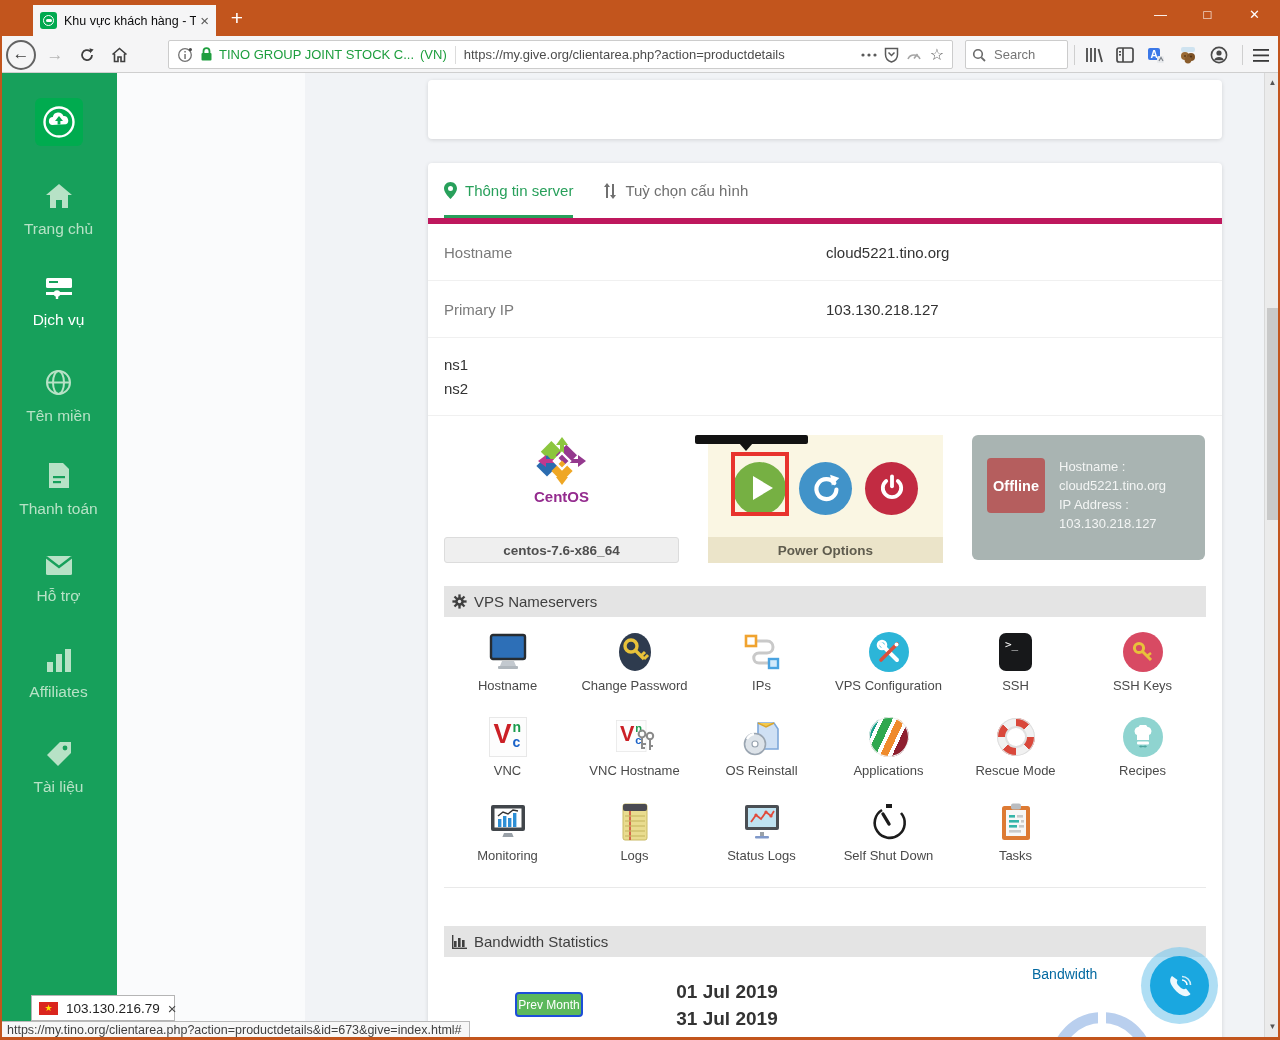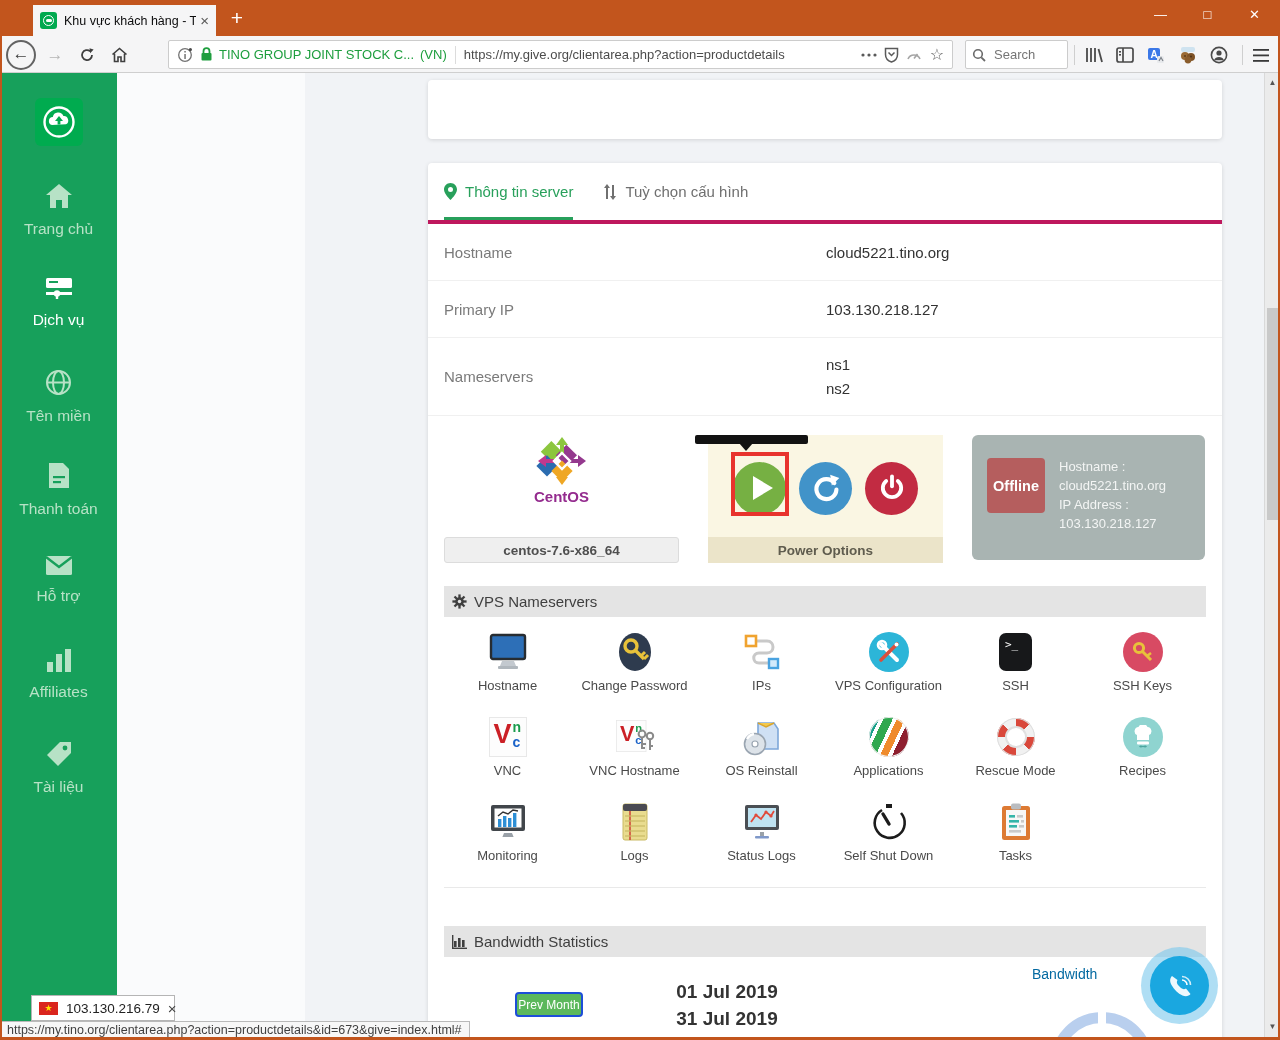--- a/index.html
+++ b/index.html
@@ -62,21 +62,21 @@
   .sideitem.active { color:#ffffff; }
 
   #content { flex:1; position:relative; background:#f1f3f6; overflow:hidden; }
   .subcol { position:absolute; left:0; top:0; bottom:0; width:188px; background:#fafbfc; }
   .card { position:absolute; left:311px; width:794px; background:#fff; border-radius:4px;
           box-shadow:0 1px 4px rgba(0,0,0,0.13); }
   #card-top { top:7px; height:59px; }
   #card-main { top:90px; height:900px; border-radius:4px 4px 0 0; }
 
   
-  .tabstrip { height:61px; border-bottom:4px solid #be185d; display:flex; align-items:stretch; padding:0 16px; }
+  .tabstrip { height:61px; border-bottom:6px solid #be185d; display:flex; align-items:stretch; padding:0 16px; }
   .ptab { display:flex; align-items:center; gap:8px; margin-right:30px; font-size:15px; position:relative; }
   .ptab.active { color:#28a05b; }
   .ptab.active::after { content:""; position:absolute; left:0; right:0; bottom:0; height:3px; background:#28a05b; }
   .ptab.inactive { color:#6f6f6f; }
 
   
   .inforow { display:flex; border-bottom:1px solid #f0f0f0; padding:0 16px; min-height:57px;
              align-items:center; font-size:15px; }
   .inforow .lbl { width:382px; color:#7a7a7a; flex:0 0 auto; }
   .inforow .val { color:#333; }
@@ -412,21 +412,20 @@
 
       <div class="inforow">
         <span class="lbl">Hostname</span>
         <span class="val">cloud5221.tino.org</span>
       </div>
       <div class="inforow">
         <span class="lbl">Primary IP</span>
         <span class="val">103.130.218.127</span>
       </div>
       <div class="inforow tall">
-        <span class="lbl">Nameservers</span>
         <span class="val">
             <div>ns1</div>
             <div>ns2</div>
           </span>
       </div>
 
       <div class="boxesrow">
         <div class="osbox">
           <svg width="52" height="52" viewBox="0 0 52 52">
             <g>

